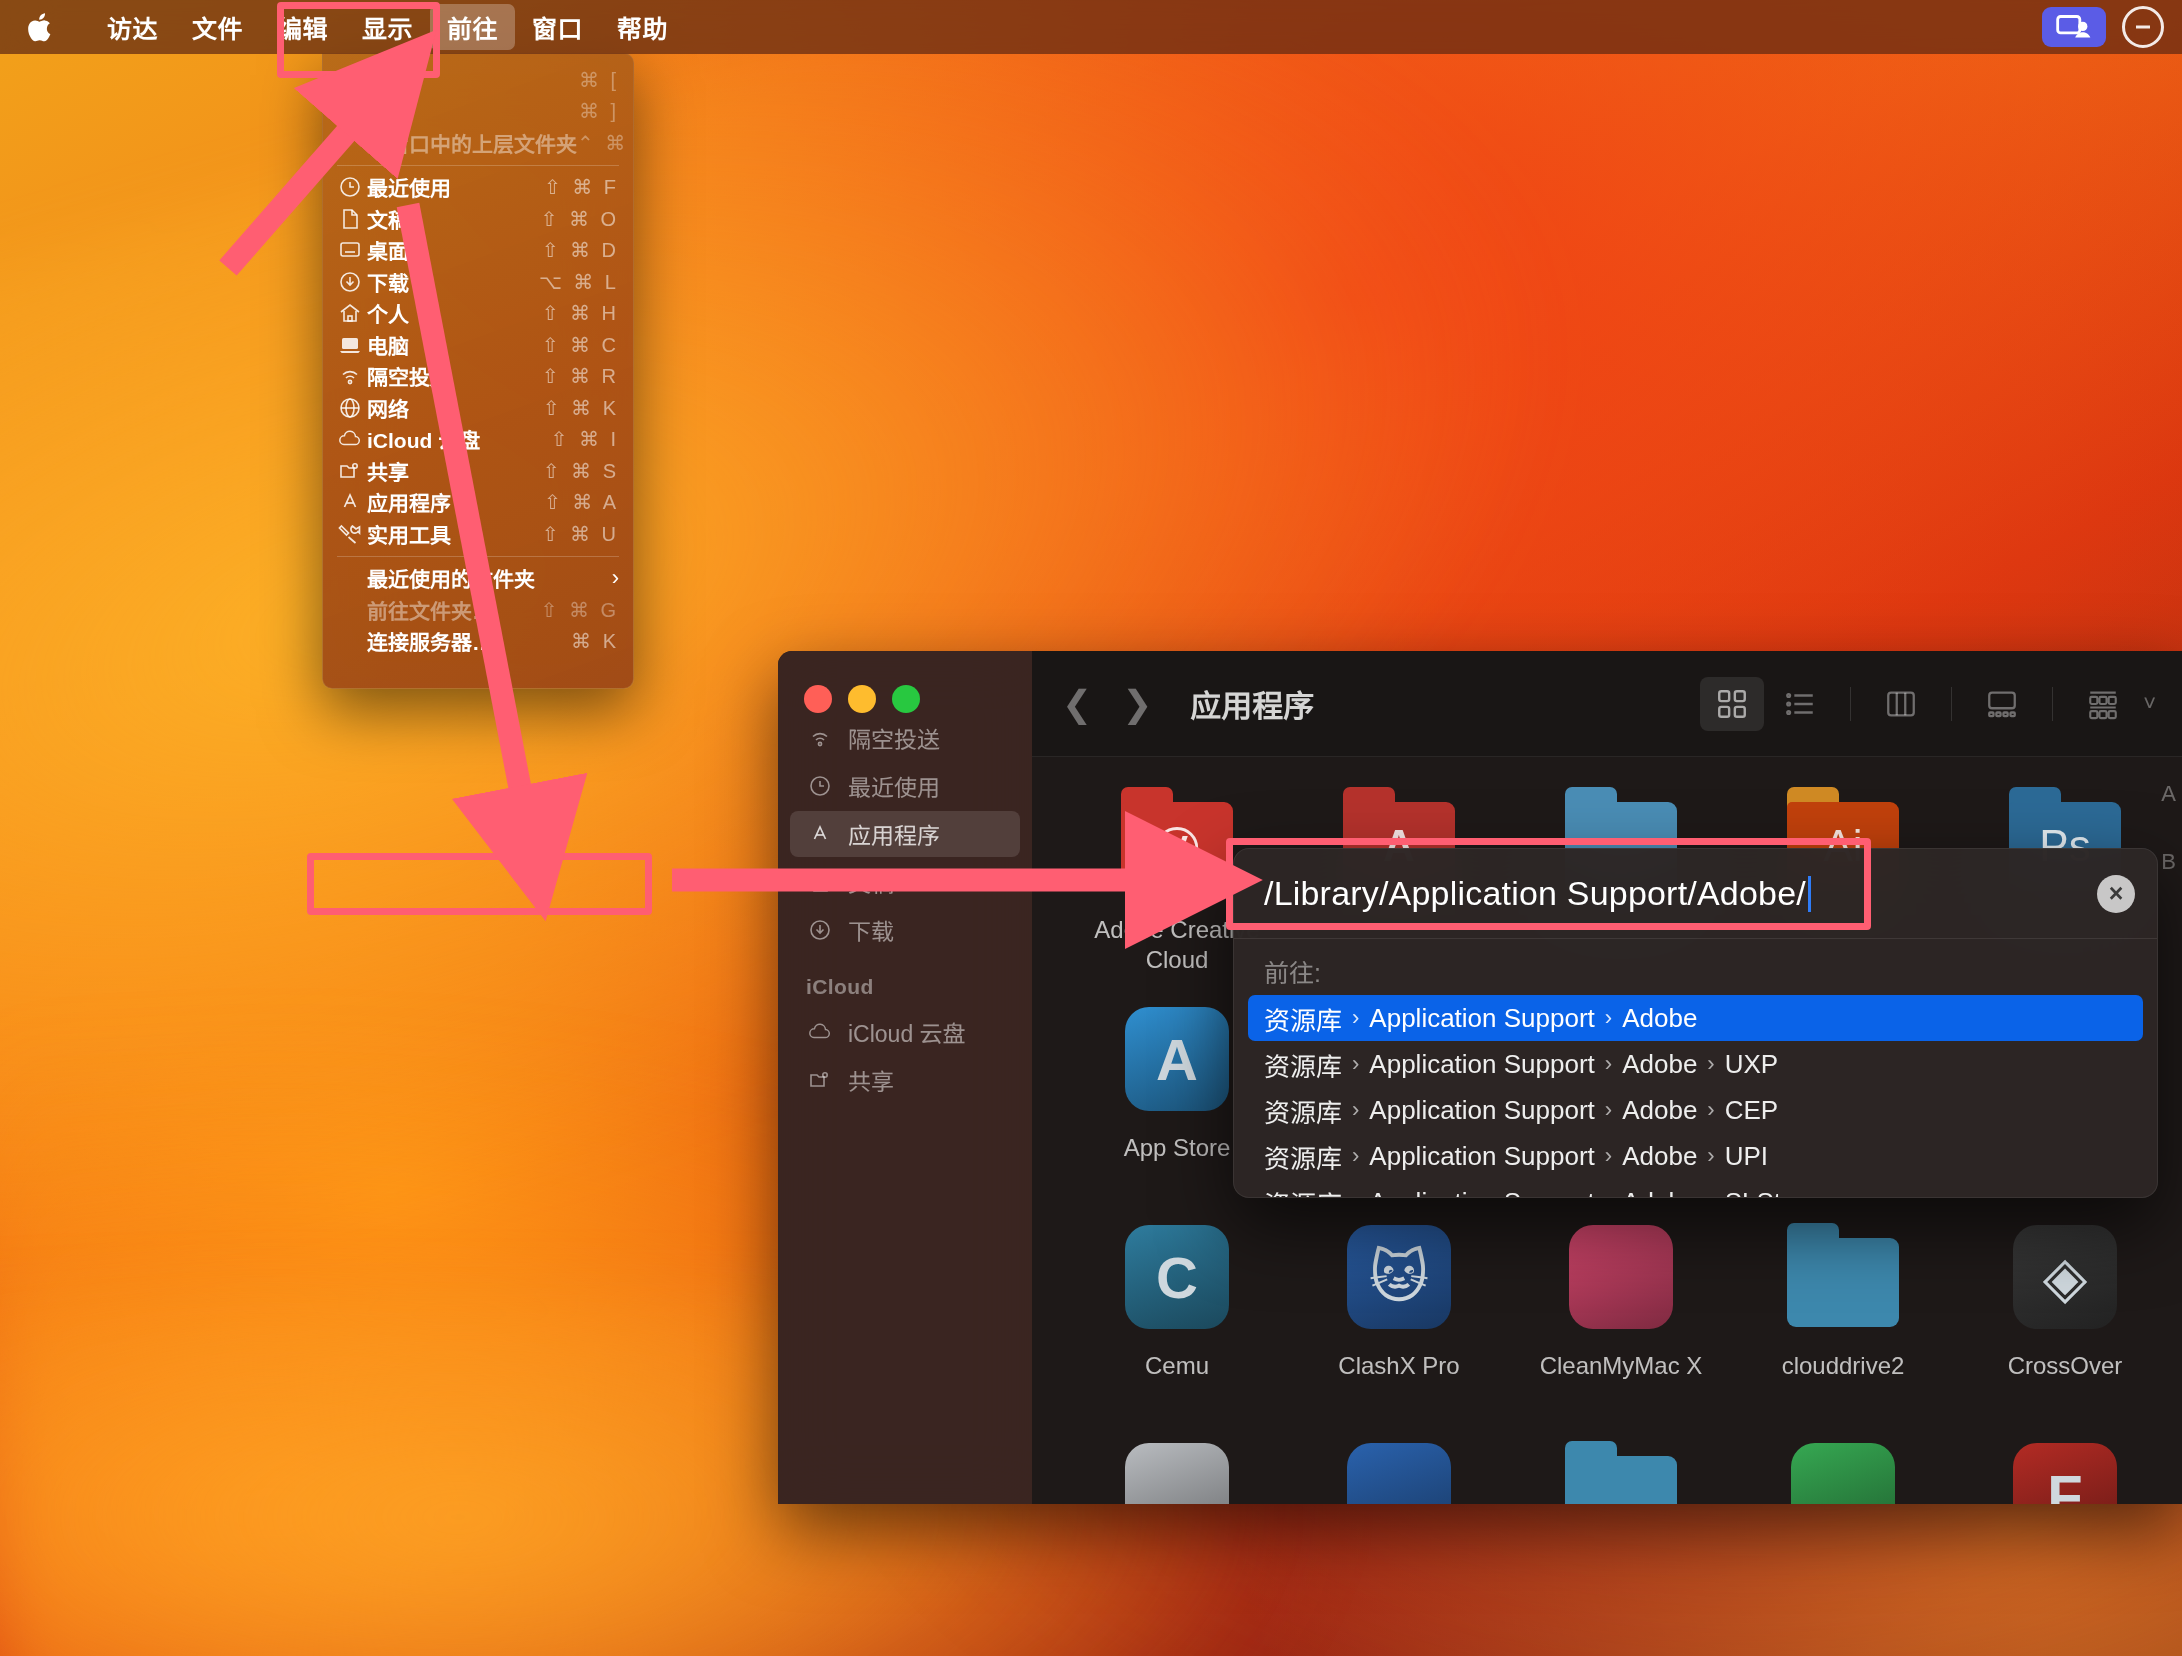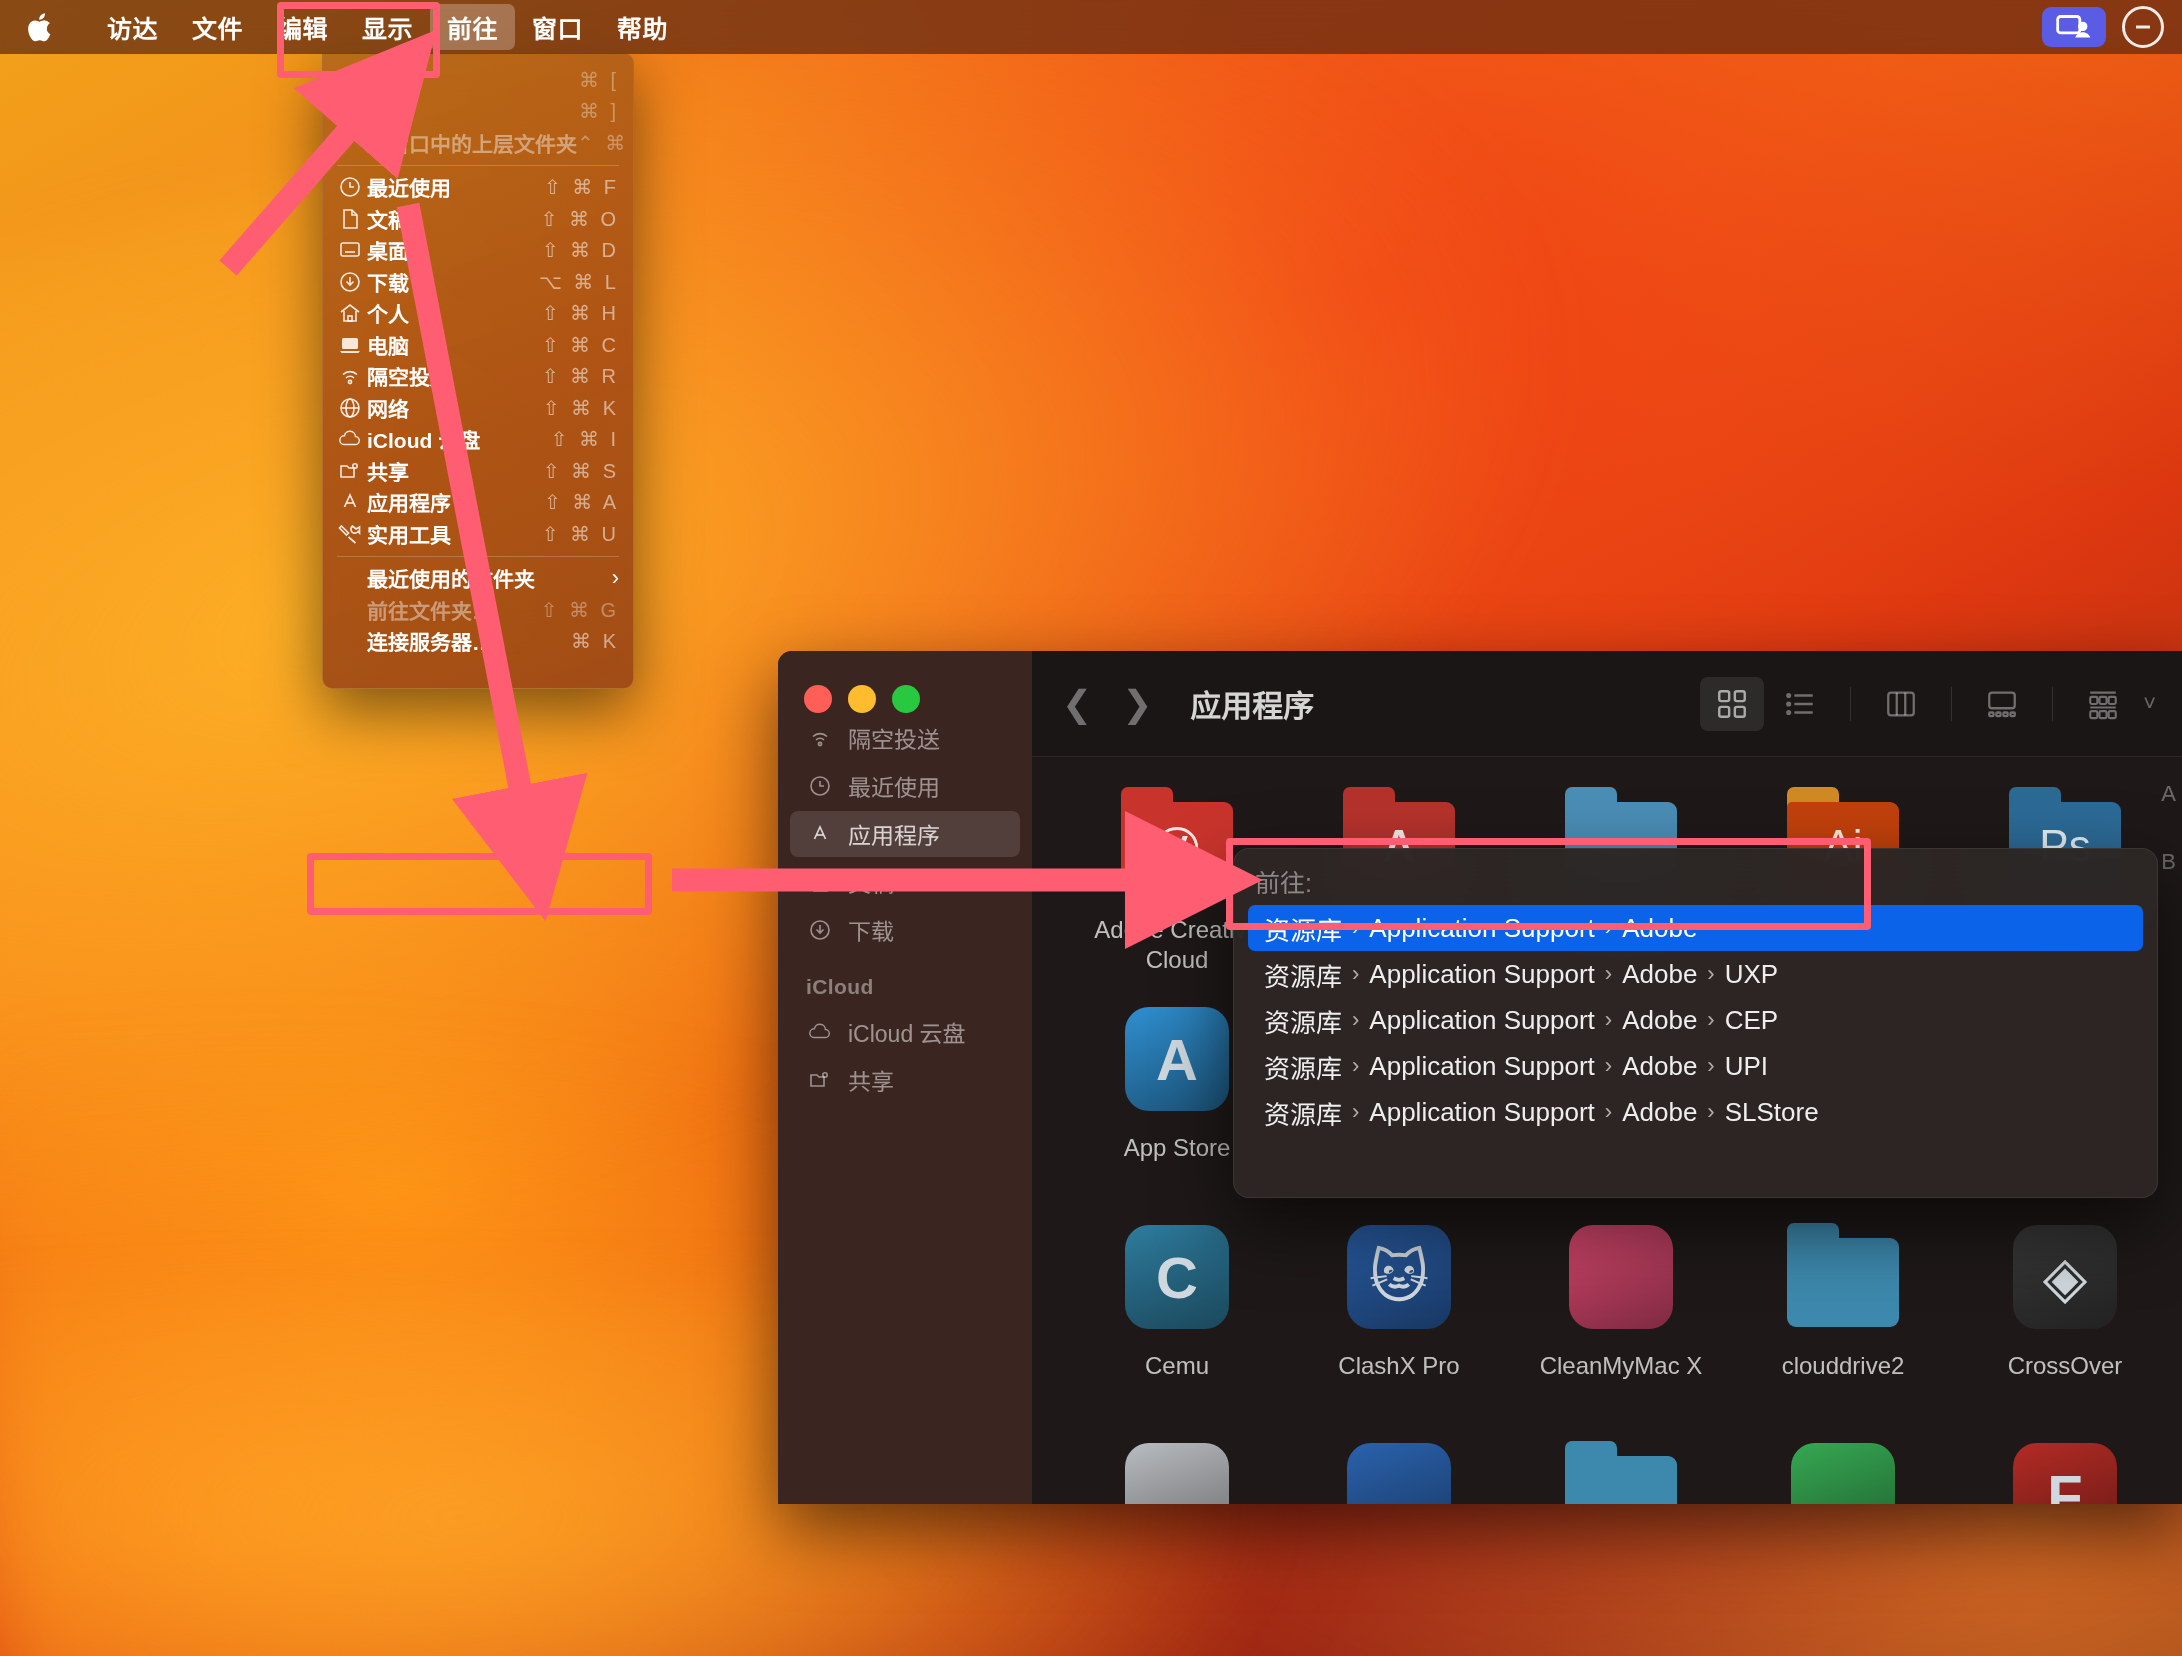--- a/index.html
+++ b/index.html
@@ -207,21 +207,21 @@
     background: #2f7cf6; vertical-align: -7px; margin-left: 2px;
   }
   .clear-btn {
     width: 38px; height: 38px; border-radius: 50%;
     background: rgba(235,235,235,.82);
     display: flex; align-items: center; justify-content: center;
     color: #3a3a3a; font-size: 25px; font-weight: 700; flex: 0 0 38px;
   }
   .goto-label {
     color: rgba(255,255,255,.45); font-size: 25px;
-    padding: 14px 0 6px 21px;
+    padding: 14px 0 6px 30px;
   }
   .sug {
     height: 46px; display: flex; align-items: center;
     margin: 0 14px; padding: 0 16px; border-radius: 7px;
     color: rgba(255,255,255,.92); font-size: 26px; white-space: nowrap;
   }
   .sug.selected { background: #0a63e8; color: #fff; }
   .sug .sep { color: rgba(255,255,255,.62); margin: 0 10px; font-size: 22px; }
   .sug.selected .sep { color: rgba(255,255,255,.85); }
 
@@ -569,20 +569,26 @@
         </div>
 
       <div class="alpha-index" id="alpha-index">
           <div>A</div>
           <div>B</div>
         </div>
     </div>
   </div>
 
   <div class="goto">
+    <div class="goto-field">
+      <div class="goto-text">
+        <span>/Library/Application Support/Adobe/</span><span class="caret"></span>
+      </div>
+      <div class="clear-btn">×</div>
+    </div>
     <div class="goto-label">前往:</div>
     <div id="sug-list">
         <div class="sug selected">
           <span>资源库</span>
           <span class="sep">›</span>
           <span>Application Support</span>
           <span class="sep">›</span>
           <span>Adobe</span>
         </div>
         <div class="sug">

